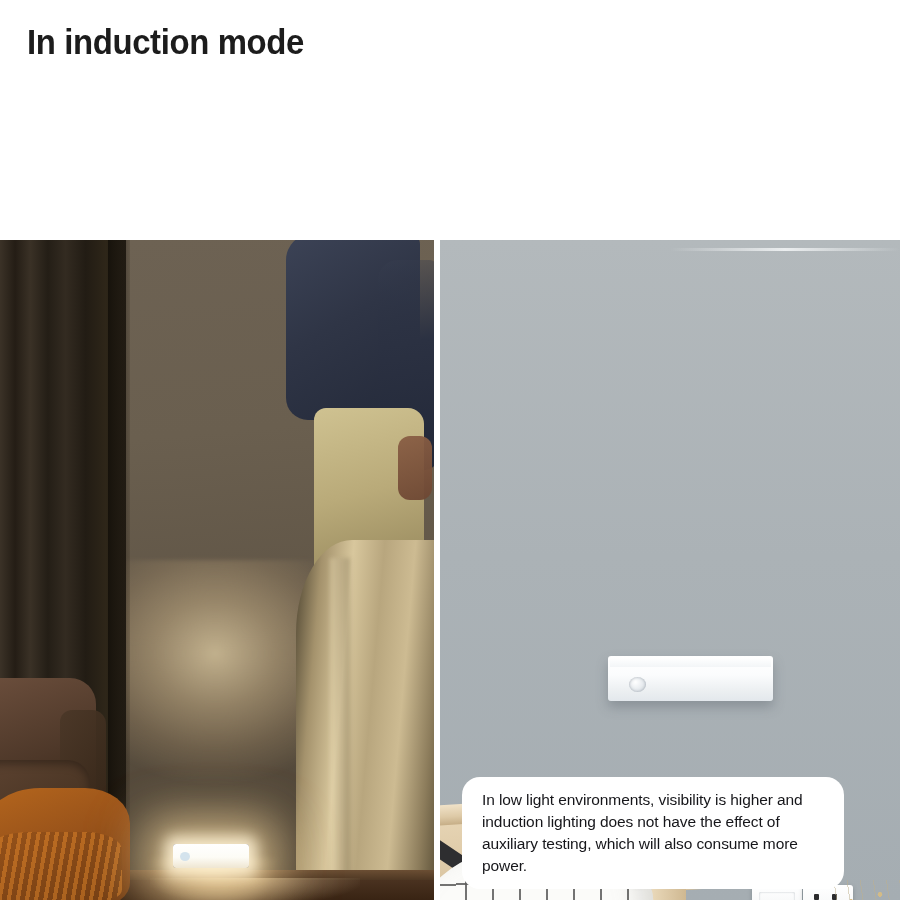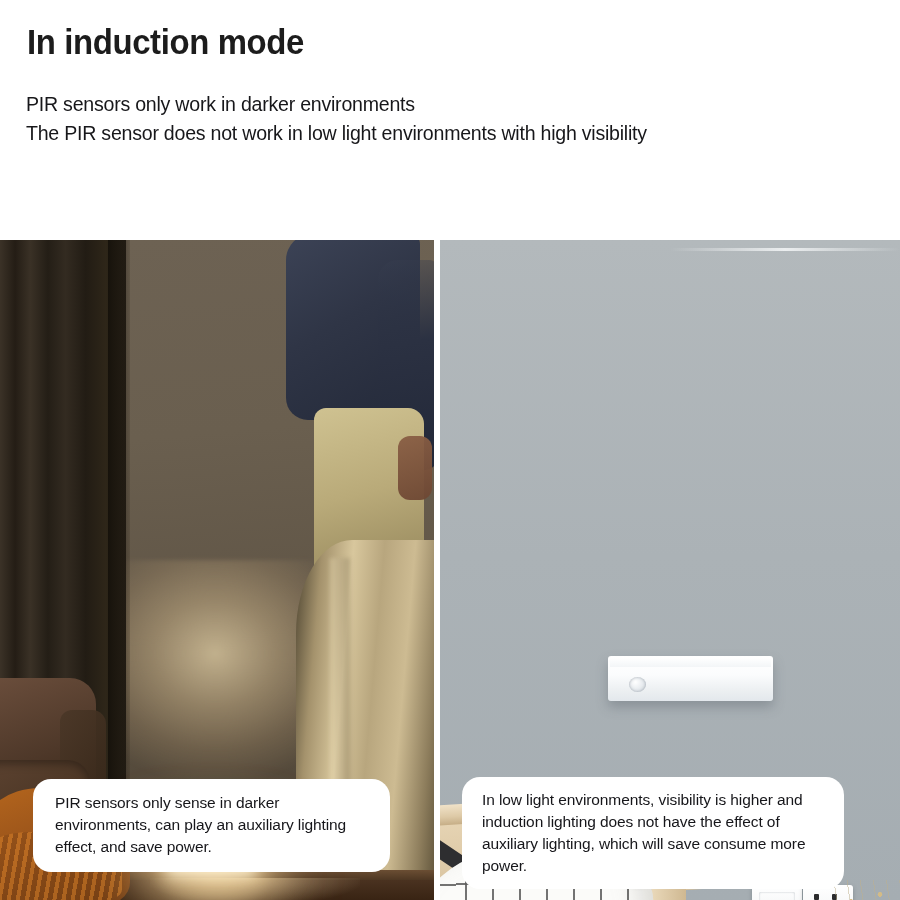--- a/index.html
+++ b/index.html
@@ -392,24 +392,20 @@
   .caption p { margin: 0; }
 </style>
 </head>
 <body>
 
 <div class="page">
 
   <div class="header">
     <h1 class="title">In induction mode</h1>
 
-    <div class="body-lines">
-      <div class="body-line">PIR sensors only work in darker environments</div>
-      <div class="body-line">The PIR sensor does not work in low light environments with high visibility</div>
-    </div>
 
   </div>
 
   <div class="photos">
 
     <div class="photo photo-left">
       <div class="scene-dark">
         <div class="l-wall"></div>
         <div class="l-lightpool"></div>
         <div class="l-curtain"></div>
@@ -459,21 +455,18 @@
         <div class="r-socket"></div>
         <div class="r-socket-hole-l"></div>
         <div class="r-socket-hole-r"></div>
 
         <div class="r-flowers"></div>
 
       </div>
     </div>
   </div>
 
-  <div class="caption caption-left">
-    <p>PIR sensors only sense in darker environments, can play an auxiliary lighting effect, and save power.</p>
+
+  <div class="caption caption-right">
+    <p>In low light environments, visibility is higher and induction lighting does not have the effect of auxiliary testing, which will also consume more power.</p>
   </div>
 
-  <div class="caption caption-right">
-    <p>In low light environments, visibility is higher and induction lighting does not have the effect of auxiliary lighting, which will save consume more power.</p>
-  </div>
-
 </div>
 
 </body></html>

